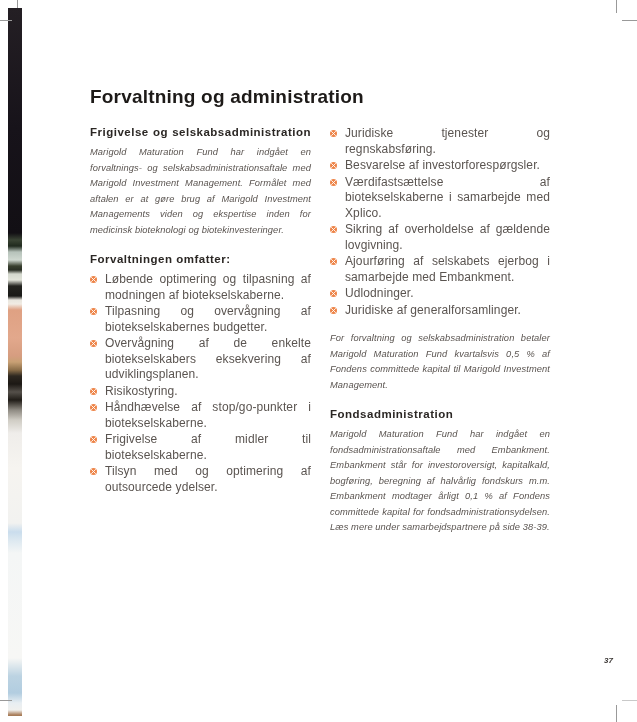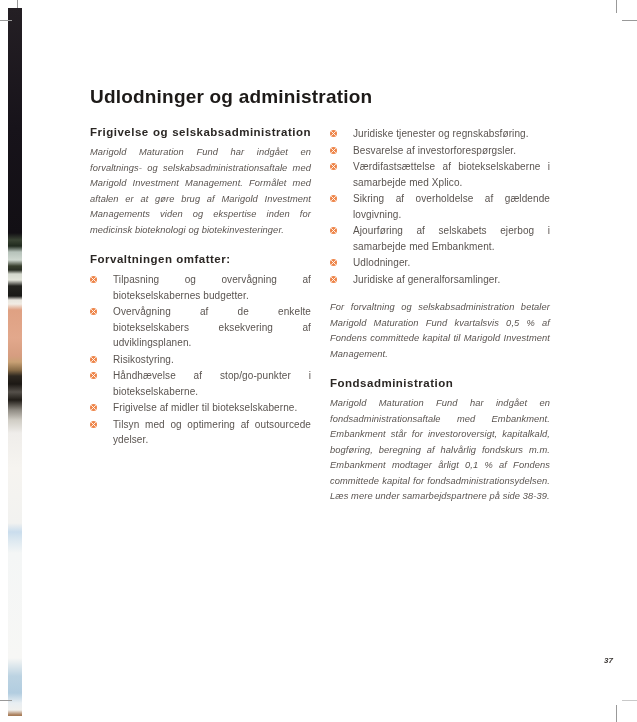--- a/index.html
+++ b/index.html
@@ -93,23 +93,23 @@
 
   section { margin-bottom: 9px; }
 
   ul.bullets {
     margin: 0 0 13px 0;
     padding: 0;
     list-style: none;
   }
   ul.bullets li {
     display: flex;
-    gap: 16px;
+    gap: 8px;
     margin: 0 0 1px 0;
-    font-size: 10px;
+    font-size: 12px;
     line-height: 15.5px;
     letter-spacing: 0.1px;
     text-align: justify;
     color: #5a5450;
   }
   .bullet {
     flex: 0 0 auto;
     width: 7px;
     height: 7px;
     margin-top: 4px;
@@ -135,37 +135,46 @@
   <div class="photo-strip"></div>
 
   <div class="crop tl-h"></div>
   <div class="crop tl-v"></div>
   <div class="crop tr-v"></div>
   <div class="crop tr-h"></div>
   <div class="crop br-h"></div>
   <div class="crop br-v"></div>
   <div class="crop bl-h"></div>
 
-  <h1 class="page-title">Udlodninger og administration</h1>
+  <h1 class="page-title">Forvaltning og administration</h1>
 
   <div class="col col-left">
     <section>
       <h2 class="stretch">Frigivelse og selskabsadministration</h2>
       <p>Marigold Maturation Fund har indgået en forvaltnings- og selskabsadministrationsaftale med Marigold Investment Management. Formålet med aftalen er at gøre brug af Marigold Investment Managements viden og ekspertise inden for medicinsk bioteknologi og biotekinvesteringer.</p>
     </section>
     <section>
       <h2>Forvaltningen omfatter:</h2>
       <ul class="bullets">
         <li>
           <span class="bullet">
               <svg viewBox="0 0 10 10" width="7" height="7">
                 <circle cx="5" cy="5" r="5" fill="currentColor"></circle>
                 <path d="M1.8 1.8 L8.2 8.2 M8.2 1.8 L1.8 8.2" stroke="#fff" stroke-width="1.3"></path>
               </svg>
             </span>
+          <span>Løbende optimering og tilpasning af modningen af biotekselskaberne.</span>
+        </li>
+        <li>
+          <span class="bullet">
+              <svg viewBox="0 0 10 10" width="7" height="7">
+                <circle cx="5" cy="5" r="5" fill="currentColor"></circle>
+                <path d="M1.8 1.8 L8.2 8.2 M8.2 1.8 L1.8 8.2" stroke="#fff" stroke-width="1.3"></path>
+              </svg>
+            </span>
           <span>Tilpasning og overvågning af biotekselskabernes budgetter.</span>
         </li>
         <li>
           <span class="bullet">
               <svg viewBox="0 0 10 10" width="7" height="7">
                 <circle cx="5" cy="5" r="5" fill="currentColor"></circle>
                 <path d="M1.8 1.8 L8.2 8.2 M8.2 1.8 L1.8 8.2" stroke="#fff" stroke-width="1.3"></path>
               </svg>
             </span>
           <span>Overvågning af de enkelte biotekselskabers eksekvering af udviklingsplanen.</span>

